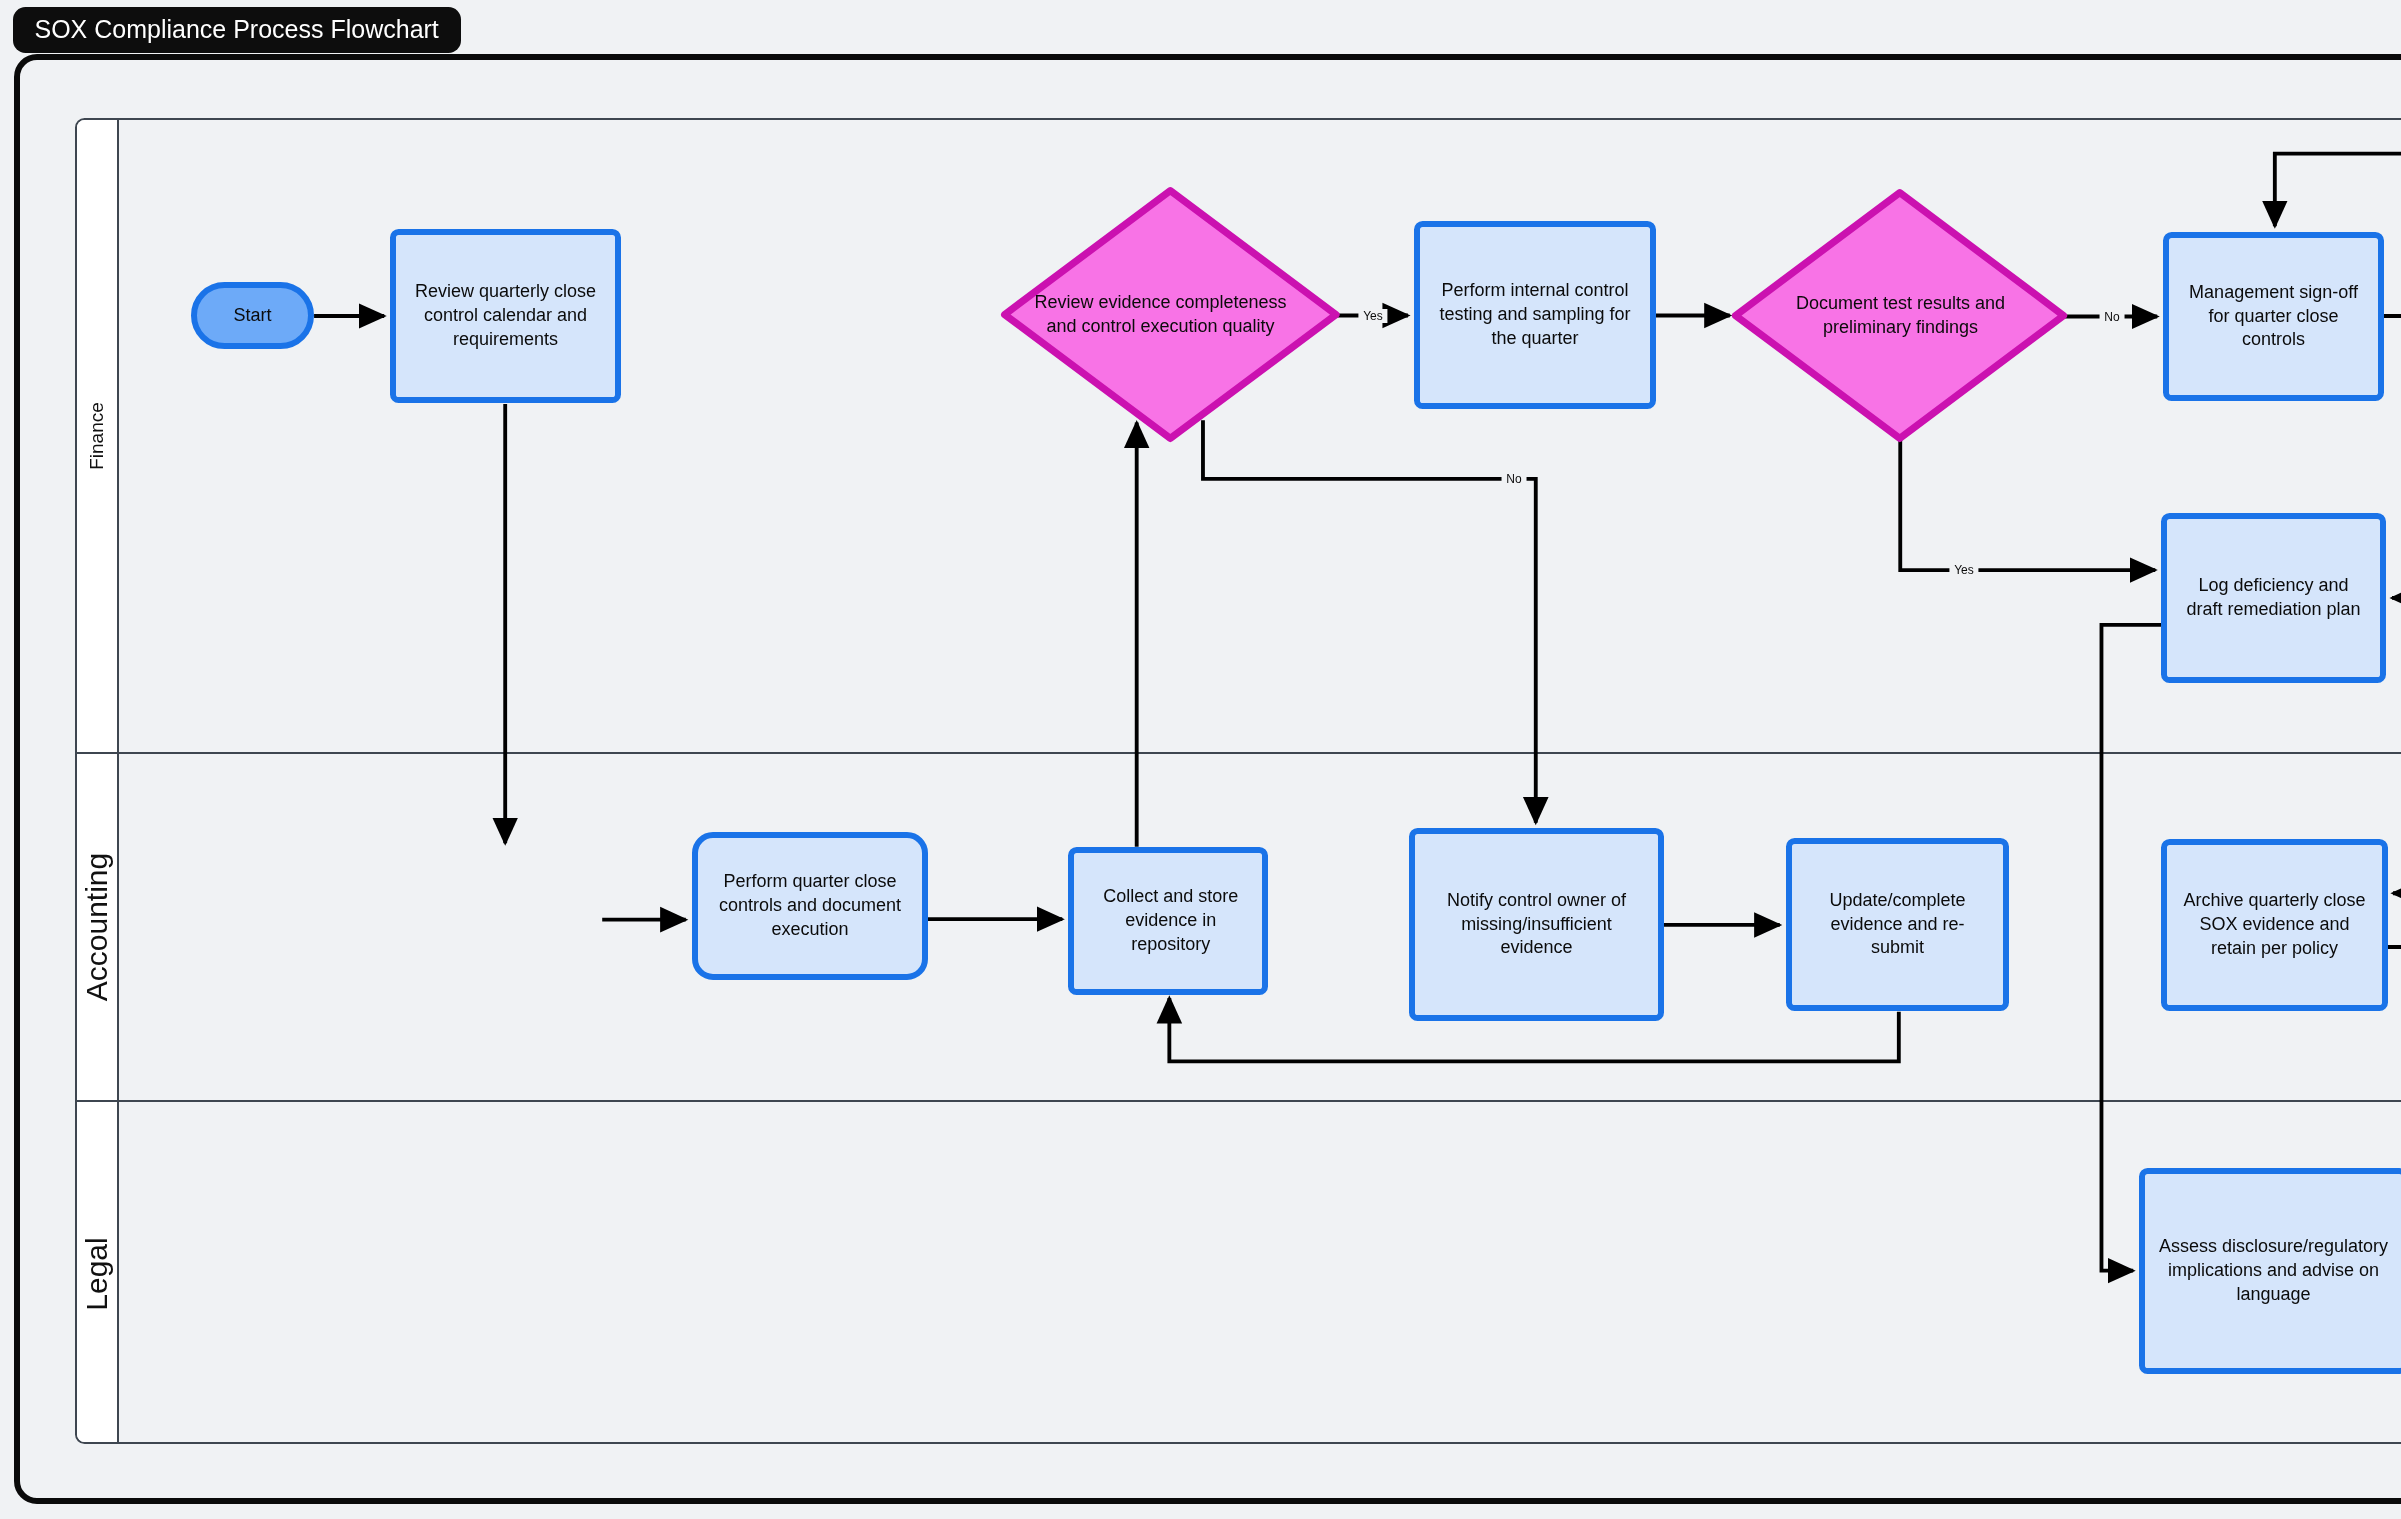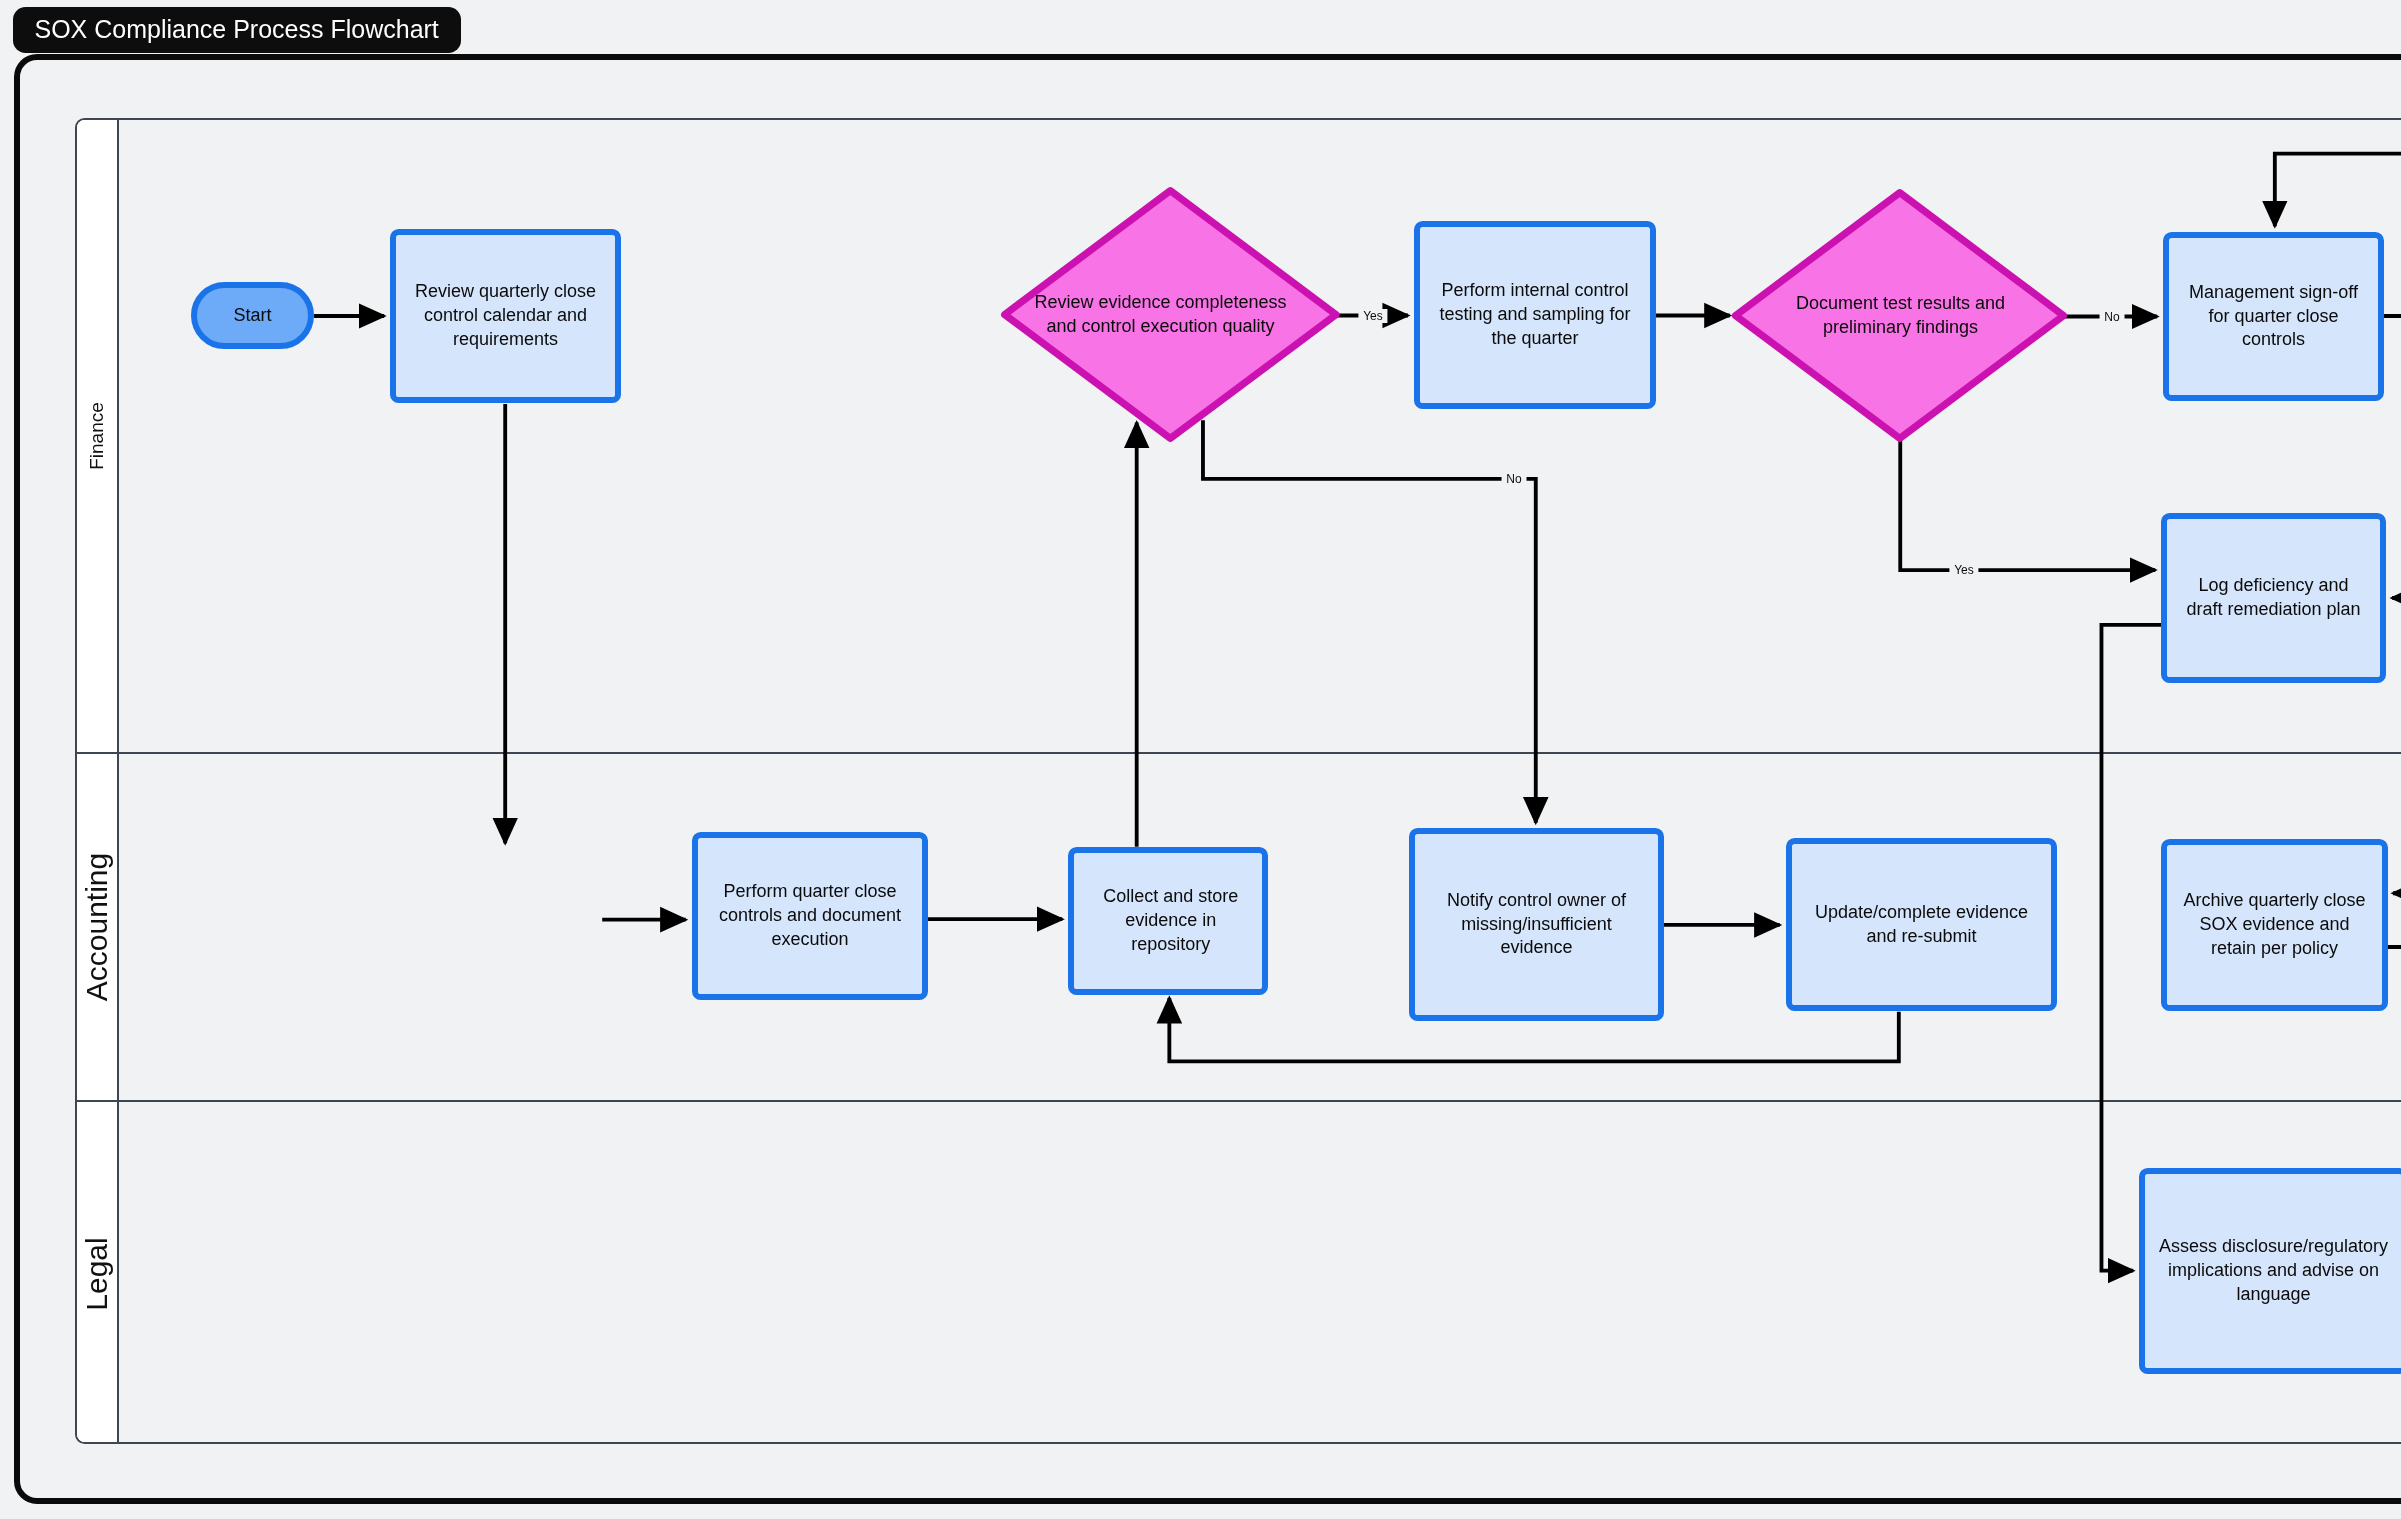--- a/index.html
+++ b/index.html
@@ -157,30 +157,30 @@
     </div>
   <div class="diamond-label" style="left:1761px;top:258px;width:279px;height:115px;">Document test results and preliminary findings</div>
   <div class="node process" style="left:2163px;top:232px;width:221px;height:169px;">
       <span>Management sign-off for quarter close controls</span>
     </div>
 
   <div class="node process" style="left:2161px;top:513px;width:225px;height:170px;">
       <span>Log deficiency and draft remediation plan</span>
     </div>
 
-  <div class="node process" style="left:692px;top:832px;width:236px;height:168px;">
+  <div class="node process" style="left:692px;top:832px;width:236px;height:148px;border-radius:21px;">
       <span>Perform quarter close controls and document execution</span>
     </div>
   <div class="node process" style="left:1068px;top:847px;width:200px;height:148px;padding-left:18px;">
       <span>Collect and store evidence in repository</span>
     </div>
   <div class="node process" style="left:1409px;top:828px;width:255px;height:193px;">
       <span>Notify control owner of missing/insufficient evidence</span>
     </div>
-  <div class="node process" style="left:1786px;top:838px;width:271px;height:173px;text-align:center;">
+  <div class="node process" style="left:1786px;top:838px;width:223px;height:173px;text-align:center;">
       <span>Update/complete evidence and re-submit</span>
     </div>
   <div class="node process" style="left:2161px;top:839px;width:227px;height:172px;">
       <span>Archive quarterly close SOX evidence and retain per policy</span>
     </div>
 
   <div class="node process" style="left:2139px;top:1168px;width:269px;height:206px;">
       <span>Assess disclosure/regulatory implications and advise on language</span>
     </div>
 

